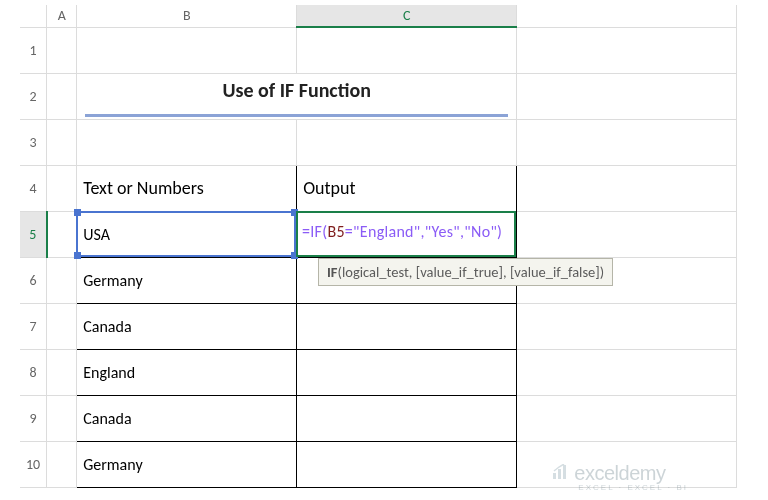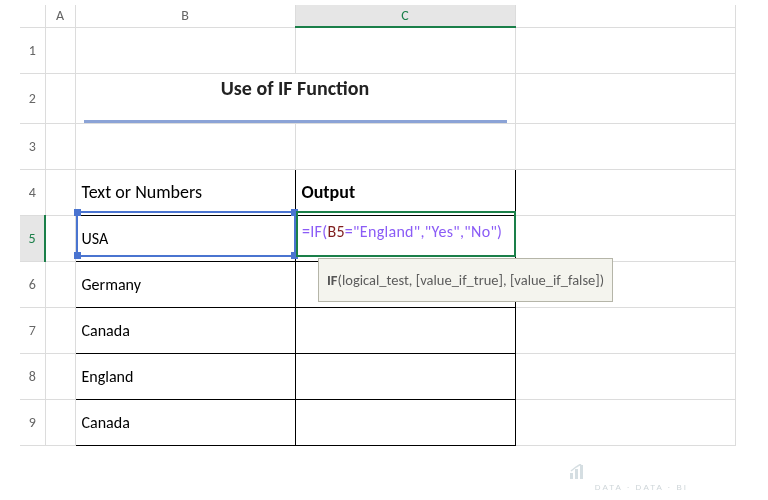--- a/index.html
+++ b/index.html
@@ -64,37 +64,36 @@
     color: #1a7f49;
     border-right: 2px solid #1a7f49;
   }
   .bold-border td.data {
     border: 1.5px solid #000;
     border-right: none;
     border-bottom: 1px solid #000;
   }
   .bold-border td.data.last-col {
     border-right: 1.5px solid #000;
-    font-weight: bold;
   }
   .bold-border.last-row td.data {
     border-bottom: 1.5px solid #000;
   }
 
   .title-cell {
     background: #fff;
   }
   .title-inner {
     margin: 2px 2px 0 2px;
     font-size: 20px;
     font-weight: bold;
     color: #222;
     text-align: center;
     border-bottom: 3px solid #8ba3d6;
-    padding-bottom: 20px;
+    padding-bottom: 12px;
   }
   .header-cell {
     background: #dfecf4;
     font-weight: bold;
     text-align: right;
     font-size: 18px;
   }
   .usa-cell {
     background: #edf4f9;
   }
@@ -151,21 +150,21 @@
     color: #8b5cf6;
   }
   
   .tooltip {
     position: absolute;
     left: 318px;
     top: 258px;
     z-index: 7;
     background: #f4f4ee;
     border: 1px solid #b5b5a8;
-    padding: 12px 8px;
+    padding: 4px 8px;
     font-size: 14.5px;
     color: #5b5b5b;
     font-family: Calibri, Arial, sans-serif;
     white-space: nowrap;
   }
   .tooltip b {
     font-weight: bold;
     color: #555;
   }
 
@@ -272,20 +271,27 @@
     <td class="data last-col"></td>
     <td></td>
   </tr>
   <tr class="bold-border">
     <td class="row-label">9</td>
     <td></td>
     <td class="data">Canada</td>
     <td class="data last-col"></td>
     <td></td>
   </tr>
+  <tr class="bold-border last-row">
+    <td class="row-label">10</td>
+    <td></td>
+    <td class="data">Germany</td>
+    <td class="data last-col"></td>
+    <td></td>
+  </tr>
 </tbody>
   </table>
 
 <div class="sel-b5">
   <div class="hdl tl"></div>
   <div class="hdl tr"></div>
   <div class="hdl bl"></div>
   <div class="hdl br"></div>
 </div>
 
@@ -301,16 +307,16 @@
 
 <div class="watermark">
   <div class="top">
     <span class="icon">
       <svg width="18" height="16" viewBox="0 0 18 16">
         <rect x="1" y="9" width="3" height="6" fill="#8aa3ad"></rect>
         <rect x="6" y="5" width="3" height="10" fill="#8aa3ad"></rect>
         <rect x="11" y="1" width="3" height="14" fill="#8aa3ad"></rect>
         <polyline points="2,7 7,3 12,0" fill="none" stroke="#8aa3ad" stroke-width="1.5"></polyline>
       </svg>
-    </span>
+    </span><span>exceldemy</span>
   </div>
-  <div class="sub">DATA · DATA · BI</div>
+  <div class="sub">EXCEL · EXCEL · BI</div>
 </div>
 
 </body></html>

